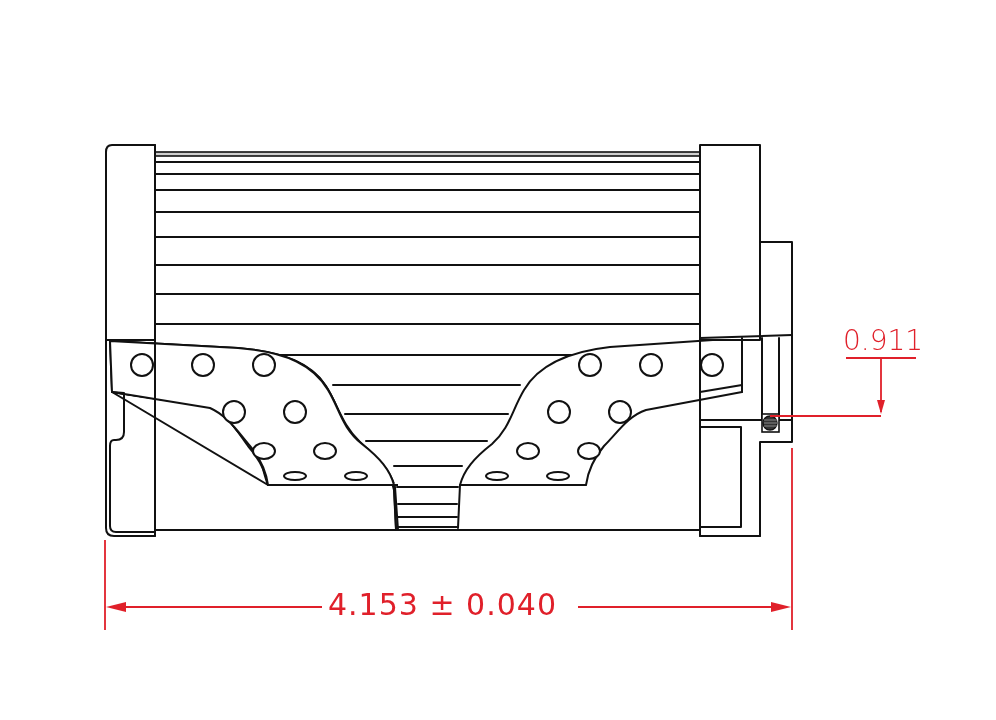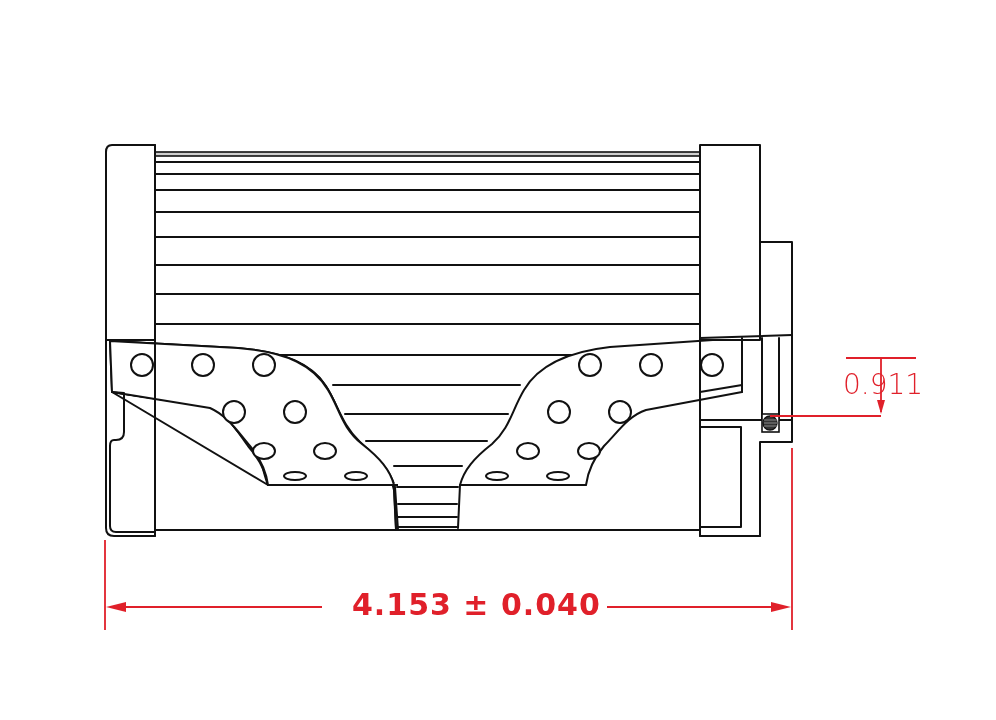--- a/index.html
+++ b/index.html
@@ -4,22 +4,22 @@
   <style>
     html, body { margin: 0; padding: 0; background: #ffffff; }
     body { width: 996px; height: 720px; overflow: hidden; position: relative; font-family: "DejaVu Sans", sans-serif; }
     #drawing { position: absolute; left: 0; top: 0; width: 996px; height: 720px; }
     .ln { fill: none; stroke: #111111; stroke-width: 2; stroke-linejoin: round; stroke-linecap: round; }
     .fillw { fill: #ffffff; stroke: #111111; stroke-width: 2; stroke-linejoin: round; }
     .thin { fill: none; stroke: #111111; stroke-width: 1.6; }
     .dim { fill: none; stroke: #e0202a; stroke-width: 1.8; }
     .dimfill { fill: #e0202a; stroke: none; }
     .label { position: absolute; color: #e0202a; font-family: "DejaVu Sans", sans-serif; white-space: nowrap; background: #ffffff; }
-    #dim-overall { left: 322px; top: 587px; font-size: 30px; letter-spacing: 1px; padding: 0 6px; font-weight: 700; margin-left: 24px; }
-    #dim-small { left: 843px; top: 324px; font-size: 28px; letter-spacing: 0px; font-weight: 300; background: transparent; margin-top: 44px; }
+    #dim-overall { left: 322px; top: 587px; font-size: 30px; letter-spacing: 1px; padding: 0 6px; font-weight: 400; }
+    #dim-small { left: 843px; top: 324px; font-size: 28px; letter-spacing: 0px; font-weight: 300; background: transparent; }
   </style>
 </head>
 <body>
 
 <svg id="drawing" viewBox="0 0 996 720" xmlns="http://www.w3.org/2000/svg">
 
   <g>
     <rect class="thin" x="155" y="152" width="545" height="4" style="fill:#cfcfcf"></rect>
     <line class="ln" x1="155" y1="162" x2="700" y2="162"></line>
     <line class="ln" x1="155" y1="174" x2="700" y2="174"></line>

